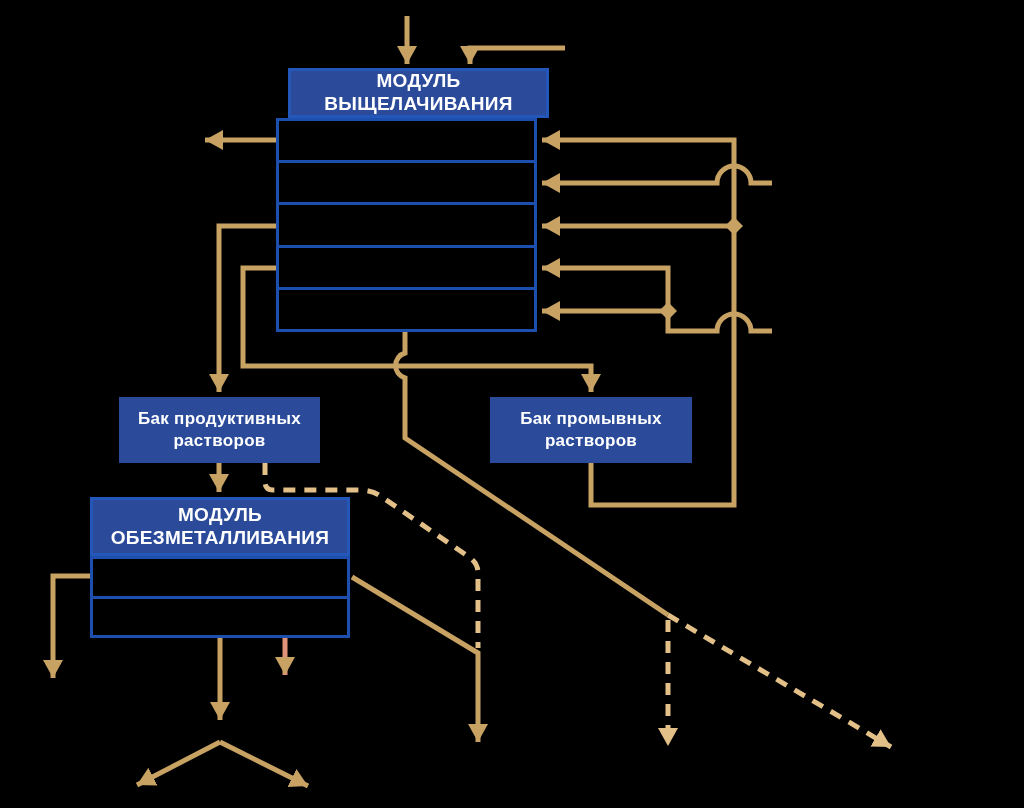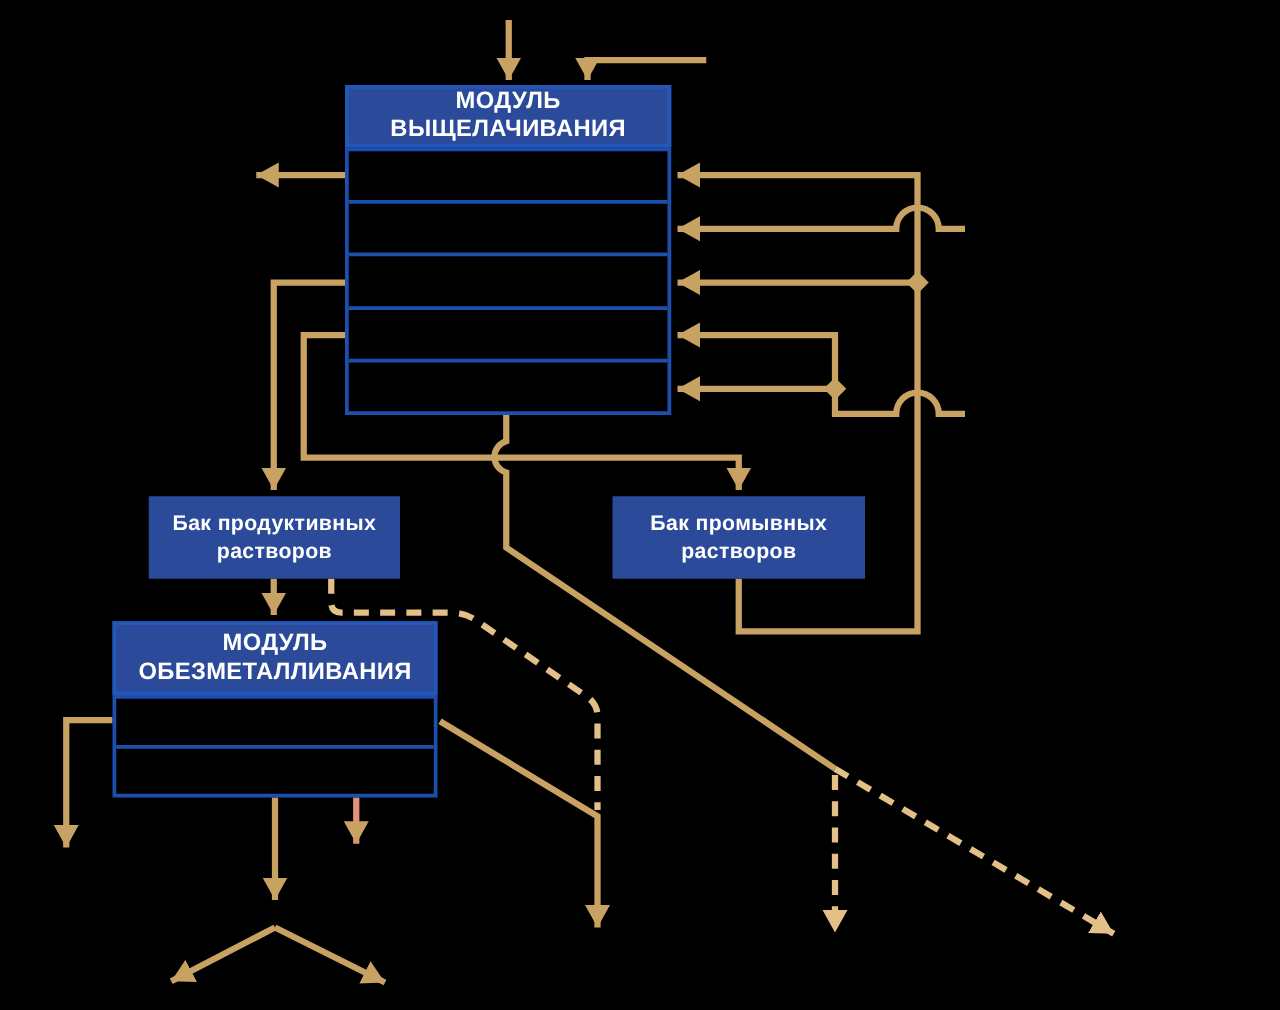--- a/index.html
+++ b/index.html
@@ -86,21 +86,21 @@
     <path class="ln" d="M352,577 L478,653 V742" marker-end="url(#ah)"></path>
 
     <path class="ln" d="M90,576 H53 V678" marker-end="url(#ah)"></path>
 
     <path class="ln" d="M220,638 V720" marker-end="url(#ah)"></path>
     <path class="lns" d="M285,638 V675" marker-end="url(#ah)"></path>
     <path class="ln" d="M220,742 L137,785" marker-end="url(#ah)"></path>
     <path class="ln" d="M220,742 L308,786" marker-end="url(#ah)"></path>
   </svg>
 
-  <div class="node hdr" style="left:276px; top:68px; width:261px; height:50px;">
+  <div class="node hdr" style="left:288px; top:68px; width:261px; height:50px;">
     <span>МОДУЛЬ ВЫЩЕЛАЧИВАНИЯ</span>
   </div>
   <div class="tbl" style="left:276px; top:118px; width:261px; height:214px;">
     <div class="row"></div>
     <div class="row"></div>
     <div class="row"></div>
     <div class="row"></div>
     <div class="row"></div>
   </div>
 

